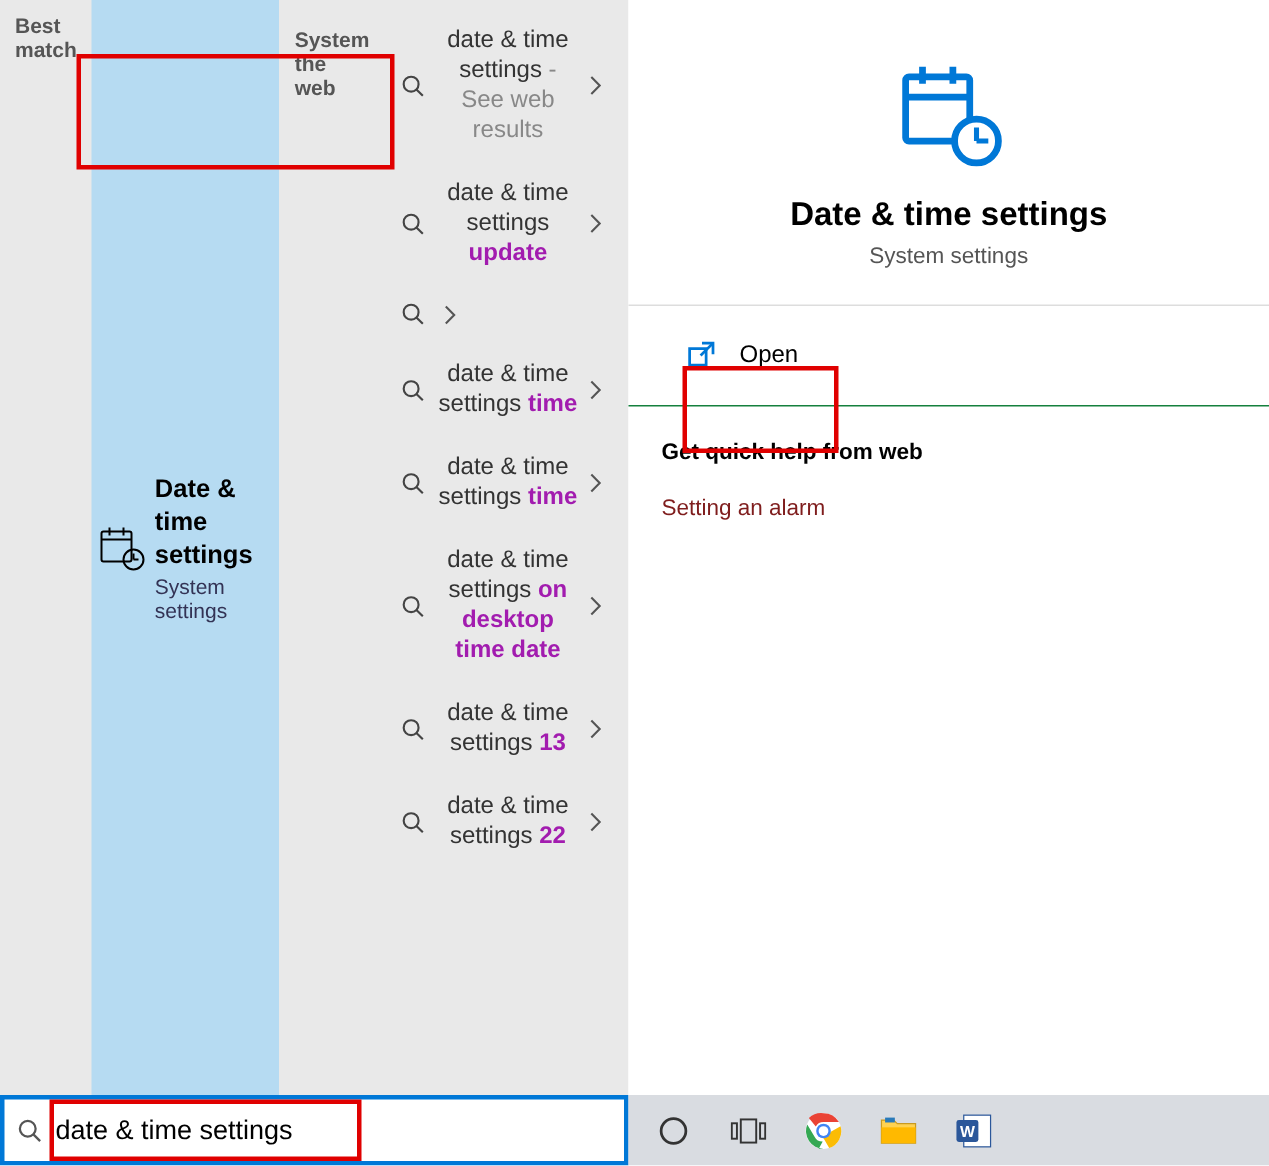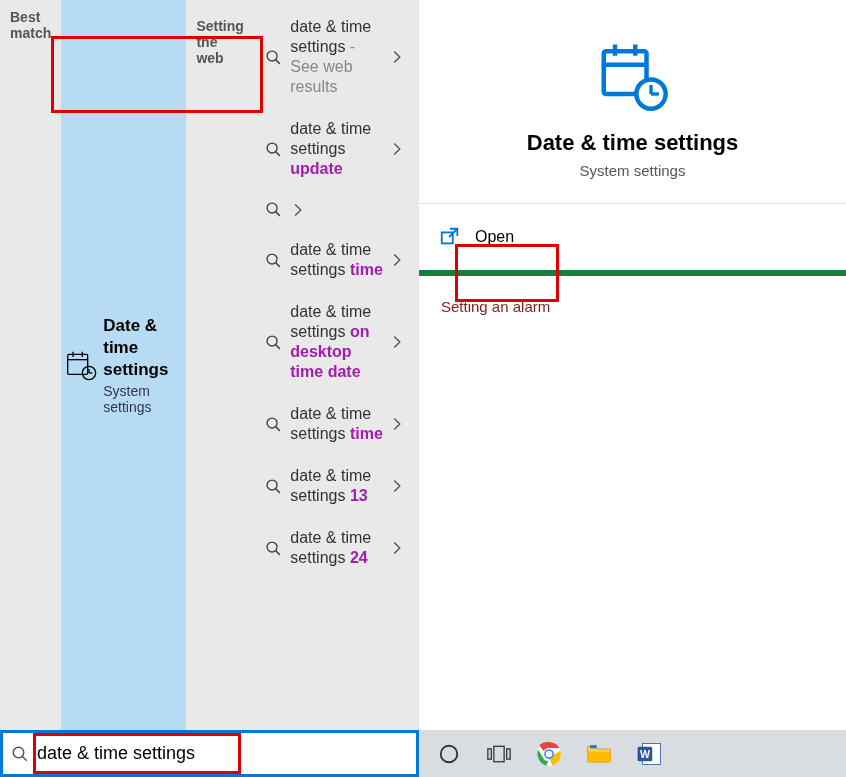--- a/index.html
+++ b/index.html
@@ -12,31 +12,31 @@
     .best-ico { width:40px; display:flex; justify-content:center; }
     .cal-sm { width:32px; height:32px; }
     .bm-text { margin-left:6px; }
     .bm-title { font-size:17px; font-weight:600; color:#000; line-height:22px; }
     .bm-sub   { font-size:14px; color:#335; margin-top:2px; }
     .red-box  { border:3px solid #e00000; position:absolute; pointer-events:none; }
     .red-best { left:51px; top:36px; width:212px; height:77px; z-index:5; }
     .web-list { padding-top:6px; }
     .web-item { display:flex; align-items:center; padding:11px 10px 11px 6px; cursor:pointer; position:relative; }
     .mag { width:26px; display:flex; justify-content:center; color:#444; }
-    .wtext { flex:1; font-size:16px; color:#333; padding-left:4px; line-height:20px; }
+    .wtext { flex:1; font-size:16px; color:#333; padding-left:4px; line-height:20px;text-align:center; }
     .wtext b { font-weight:700; color:#a21caf; }
     .gray { color:#888; }
     .chev { width:24px; color:#555; display:flex; justify-content:center; }
     
     .right { flex:1; background:#fff; display:flex; flex-direction:column; }
     .hero  { display:flex; flex-direction:column; align-items:center; padding:40px 10px 24px; border-bottom:1px solid #ddd;}
     .hero-ico { width:72px; height:72px; margin-bottom:18px; }
     .hero-title { font-size:22px; font-weight:600; color:#000; }
     .hero-sub   { font-size:15px; color:#555; margin-top:6px; }
-    .actions { border-bottom:6px solid #15803d; }
+    .actions { border-bottom:1px solid #15803d;padding-left:18px; }
     .open-row { display:flex; align-items:center; padding:22px 20px; cursor:pointer; position:relative;}
     .open-ico { width:22px; height:22px; color:#0078d7; }
     .open-lbl { font-size:16px; color:#000; margin-left:14px; }
     .red-open { left:455px; top:244px; width:104px; height:58px; }
     .help { padding:22px 22px; }
     .help-h { font-size:15px; font-weight:700; color:#000; margin-bottom:20px;}
     .help-link{ font-size:15px; color:#7f1d1d; cursor:pointer;}
     
     .taskbar { position:absolute; left:0; right:0; bottom:0; height:47px; display:flex; align-items:stretch; }
     .searchbox { width:419px; background:#fff; border:3px solid #0078d7; display:flex; align-items:center; padding:0 4px; }
@@ -66,21 +66,21 @@
           <line x1="36" y1="36" x2="36" y2="30" class="stroke" style="stroke:#000"></line>
           <line x1="36" y1="36" x2="41" y2="36" class="stroke" style="stroke:#000"></line>
         </svg>
       </div>
       <div class="bm-text">
         <div class="bm-title">Date &amp; time settings</div>
         <div class="bm-sub">System settings</div>
       </div>
     </div>
 
-    <div class="section-label" style="padding-top:18px;">Setting the web</div>
+    <div class="section-label" style="padding-top:18px;">System the web</div>
     <div class="web-list" id="weblist">
         <div class="web-item">
           <span class="mag">
             <svg width="17" height="17" viewBox="0 0 24 24">
               <circle cx="10" cy="10" r="7" class="stroke"></circle>
               <line x1="15" y1="15" x2="21" y2="21" class="stroke"></line>
             </svg>
           </span>
           <span class="wtext"><span>date &amp; time settings</span><span class="gray"> - See web results</span></span>
           <span class="chev">
@@ -130,63 +130,63 @@
             </svg>
           </span>
         </div>
         <div class="web-item">
           <span class="mag">
             <svg width="17" height="17" viewBox="0 0 24 24">
               <circle cx="10" cy="10" r="7" class="stroke"></circle>
               <line x1="15" y1="15" x2="21" y2="21" class="stroke"></line>
             </svg>
           </span>
+          <span class="wtext"><span>date &amp; time settings </span><b>time</b></span>
+          <span class="chev">
+            <svg width="12" height="14" viewBox="0 0 12 20">
+              <path d="M2 2l8 8-8 8" fill="none" stroke="#555" stroke-width="2"></path>
+            </svg>
+          </span>
+        </div>
+        <div class="web-item">
+          <span class="mag">
+            <svg width="17" height="17" viewBox="0 0 24 24">
+              <circle cx="10" cy="10" r="7" class="stroke"></circle>
+              <line x1="15" y1="15" x2="21" y2="21" class="stroke"></line>
+            </svg>
+          </span>
           <span class="wtext" style="max-width: 290px;"><span>date &amp; time settings </span><b>on desktop time date</b></span>
           <span class="chev">
             <svg width="12" height="14" viewBox="0 0 12 20">
               <path d="M2 2l8 8-8 8" fill="none" stroke="#555" stroke-width="2"></path>
             </svg>
           </span>
         </div>
         <div class="web-item">
           <span class="mag">
             <svg width="17" height="17" viewBox="0 0 24 24">
               <circle cx="10" cy="10" r="7" class="stroke"></circle>
               <line x1="15" y1="15" x2="21" y2="21" class="stroke"></line>
             </svg>
           </span>
-          <span class="wtext"><span>date &amp; time settings </span><b>time</b></span>
-          <span class="chev">
-            <svg width="12" height="14" viewBox="0 0 12 20">
-              <path d="M2 2l8 8-8 8" fill="none" stroke="#555" stroke-width="2"></path>
-            </svg>
-          </span>
-        </div>
-        <div class="web-item">
-          <span class="mag">
-            <svg width="17" height="17" viewBox="0 0 24 24">
-              <circle cx="10" cy="10" r="7" class="stroke"></circle>
-              <line x1="15" y1="15" x2="21" y2="21" class="stroke"></line>
-            </svg>
-          </span>
           <span class="wtext"><span>date &amp; time settings </span><b>13</b></span>
           <span class="chev">
             <svg width="12" height="14" viewBox="0 0 12 20">
               <path d="M2 2l8 8-8 8" fill="none" stroke="#555" stroke-width="2"></path>
             </svg>
           </span>
         </div>
         <div class="web-item">
           <span class="mag">
             <svg width="17" height="17" viewBox="0 0 24 24">
               <circle cx="10" cy="10" r="7" class="stroke"></circle>
               <line x1="15" y1="15" x2="21" y2="21" class="stroke"></line>
             </svg>
           </span>
-          <span class="wtext"><span>date &amp; time settings </span><b>24</b></span>
+          <span class="wtext"><span>date &amp; time settings </span><b>22</b></span>
           <span class="chev">
             <svg width="12" height="14" viewBox="0 0 12 20">
               <path d="M2 2l8 8-8 8" fill="none" stroke="#555" stroke-width="2"></path>
             </svg>
           </span>
         </div>
       </div>
   </div>
 
   <div class="right">
@@ -209,20 +209,21 @@
         <svg class="open-ico" viewBox="0 0 24 24">
           <rect x="3" y="7" width="12" height="12" class="stroke" style="stroke:#0078d7"></rect>
           <path d="M12 3 h8 v8" fill="none" stroke="#0078d7" stroke-width="2"></path>
           <line x1="20" y1="3" x2="11" y2="12" stroke="#0078d7" stroke-width="2"></line>
         </svg>
         <span class="open-lbl">Open</span>
       </div>
     </div>
 
     <div class="help">
+      <div class="help-h">Get quick help from web</div>
       <div class="help-link">Setting an alarm</div>
     </div>
   </div>
 </div>
 
 <div class="taskbar">
   <div class="searchbox">
     <span class="mag2">
       <svg width="18" height="18" viewBox="0 0 24 24">
           <circle cx="10" cy="10" r="7" class="stroke"></circle>

